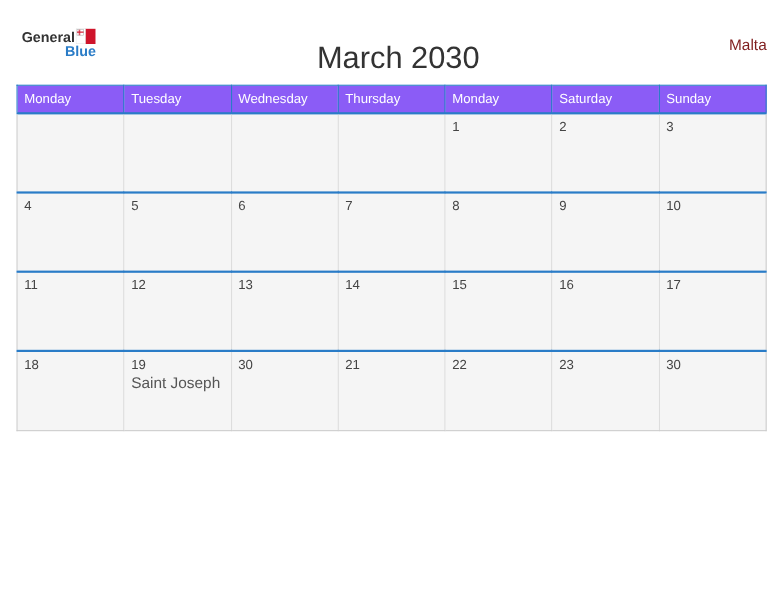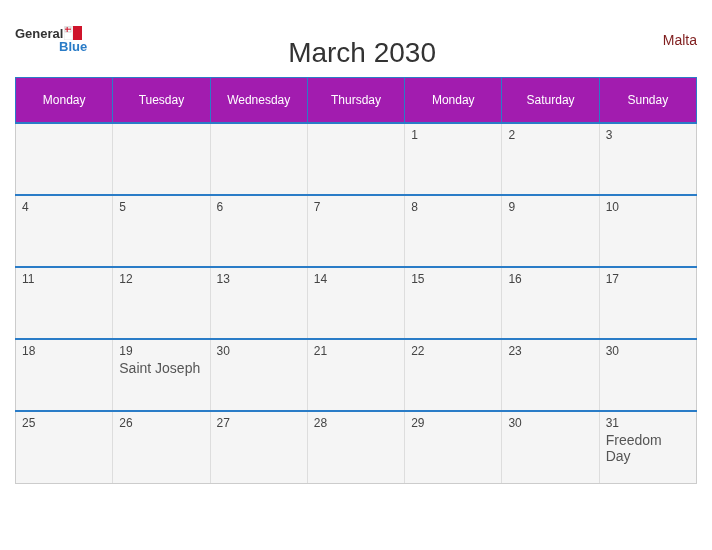--- a/index.html
+++ b/index.html
@@ -53,26 +53,26 @@
       color: #7f1d1d;
       min-width: 60px;
       text-align: right;
     }
     .calendar {
       border-collapse: collapse;
       width: 100%;
       table-layout: fixed;
     }
     .calendar thead th {
-      background: #a21caf;
+      background: #8b5cf6;
       color: #fff;
       font-size: 12px;
       font-weight: normal;
-      padding: 15px 6px;
-      text-align: center;
+      padding: 5px 6px;
+      text-align: left;
       border: 1px solid #2a7cc7;
     }
     .calendar tbody tr {
       border-top: 2px solid #2a7cc7;
     }
     .calendar tbody td {
       vertical-align: top;
       padding: 4px 6px;
       font-size: 12px;
       color: #333;
@@ -97,21 +97,21 @@
     }
     .holiday {
       display: block;
       font-size: 14px;
       color: #555;
       margin-top: 2px;
     }
     .logo-wrapper {
       display: flex;
       flex-direction: column;
-      align-items: flex-start;
+      align-items: flex-end;
     }
     .logo-line1 {
       display: flex;
       align-items: center;
     }
     .logo-line2 {
       display: flex;
       align-items: center;
       padding-left: 44px;
     }
@@ -233,39 +233,15 @@
           <td>
             <span class="day-number">22</span>
           </td>
           <td>
             <span class="day-number">23</span>
           </td>
           <td>
             <span class="day-number">30</span>
           </td>
         </tr>
-        <tr>
-          <td>
-            <span class="day-number">25</span>
-          </td>
-          <td>
-            <span class="day-number">26</span>
-          </td>
-          <td>
-            <span class="day-number">27</span>
-          </td>
-          <td>
-            <span class="day-number">28</span>
-          </td>
-          <td>
-            <span class="day-number">29</span>
-          </td>
-          <td>
-            <span class="day-number">30</span>
-          </td>
-          <td>
-            <span class="day-number">31</span>
-            <span class="holiday">Freedom Day</span>
-          </td>
-        </tr>
       </tbody>
   </table>
 </div>
 
 </body></html>

